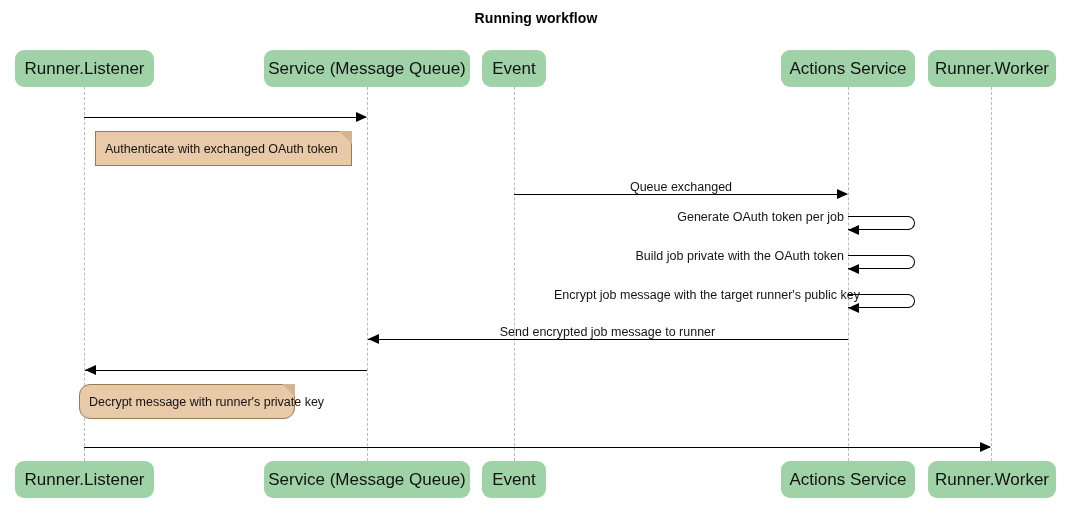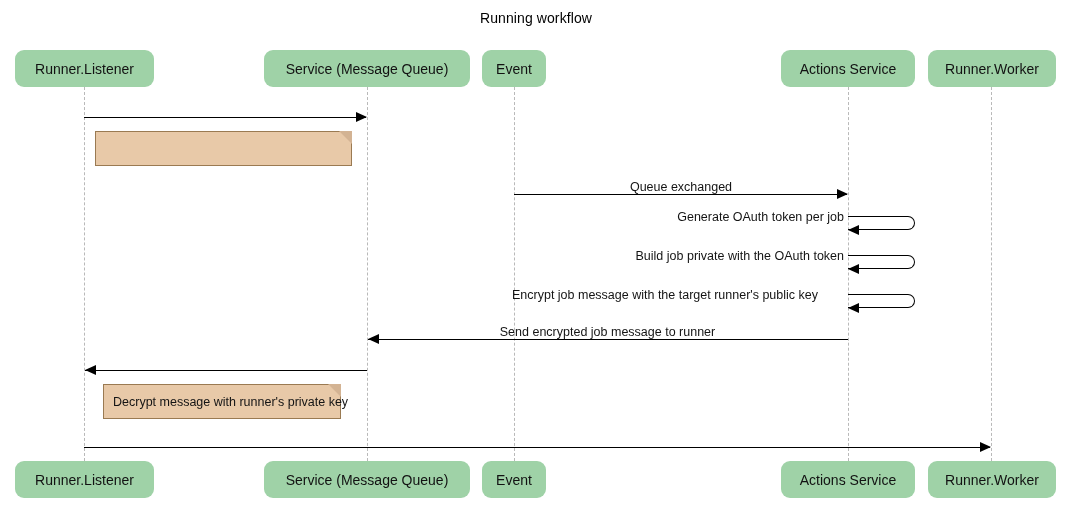--- a/index.html
+++ b/index.html
@@ -18,34 +18,34 @@
     overflow: hidden;
     background: #ffffff;
   }
   #title {
     position: absolute;
     left: 0;
     top: 10px;
     width: 1072px;
     text-align: center;
     font-size: 14px;
-    font-weight: normal;
+    font-weight: bold;
     color: #000000;
     letter-spacing: 0.1px;
   }
   .actor {
     position: absolute;
     box-sizing: border-box;
     height: 37px;
     background: #9fd2a7;
     border-radius: 9px;
     display: flex;
     align-items: center;
     justify-content: center;
-    font-size: 14px;
+    font-size: 17px;
     color: #121212;
     white-space: nowrap;
     padding: 0 10px;
   }
   .lifeline {
     position: absolute;
     width: 0;
     border-left: 1px dashed #b9b9b9;
   }
   .msg {
@@ -127,48 +127,49 @@
     <span>Actions Service</span>
   </div>
   <div class="actor" style="left:928px; top:50px; width:128px;">
     <span>Runner.Worker</span>
   </div>
 
   <div class="msg" style="left:84px; top:117px; width:282px;"></div>
   <div class="arrowhead right" style="left:356px; top:112px;"></div>
 
   <div class="note" style="left:95px; top:131px; width:257px; height:35px;">
+    <span>Authenticate with exchanged OAuth token</span>
     <span class="note-fold"></span>
   </div>
 
   <div class="msg-label center" style="left:514px; top:180px; width:334px;">Queue exchanged</div>
   <div class="msg" style="left:514px; top:194px; width:333px;"></div>
   <div class="arrowhead right" style="left:837px; top:189px;"></div>
 
   <div class="msg-label right" style="left:498px; top:210px; width:346px;">Generate OAuth token per job</div>
   <div class="selfloop" style="left:848px; top:216px; width:67px; height:14px;"></div>
   <div class="arrowhead left" style="left:848px; top:225px;"></div>
 
   <div class="msg-label right" style="left:498px; top:249px; width:346px;">Build job private with the OAuth token</div>
   <div class="selfloop" style="left:848px; top:255px; width:67px; height:14px;"></div>
   <div class="arrowhead left" style="left:848px; top:264px;"></div>
 
-  <div class="msg-label right" style="left:414px; top:288px; width:404px;">Encrypt job message with the target runner's public key</div>
+  <div class="msg-label right" style="left:456px; top:288px; width:404px;">Encrypt job message with the target runner's public key</div>
   <div class="selfloop" style="left:848px; top:294px; width:67px; height:14px;"></div>
   <div class="arrowhead left" style="left:848px; top:303px;"></div>
 
   <div class="msg-label center" style="left:367px; top:325px; width:481px;text-align:center;">Send encrypted job message to runner</div>
   <div class="msg" style="left:368px; top:339px; width:480px;"></div>
   <div class="arrowhead left" style="left:368px; top:334px;"></div>
 
   <div class="msg-label center" style="left:84px; top:356px; width:283px;margin-top:40px;">Send job</div>
   <div class="msg" style="left:85px; top:370px; width:282px;"></div>
   <div class="arrowhead left" style="left:85px; top:365px;"></div>
 
-  <div class="note" style="left:103px; top:384px; width:238px; height:35px;">
+  <div class="note" style="left:79px; top:384px; width:216px; height:35px;border-radius:11px;">
     <span>Decrypt message with runner's private key</span>
     <span class="note-fold"></span>
   </div>
 
   <div class="msg" style="left:84px; top:447px; width:906px;"></div>
   <div class="arrowhead right" style="left:980px; top:442px;"></div>
 
   <div class="actor" style="left:15px; top:461px; width:139px;">
     <span>Runner.Listener</span>
   </div>

